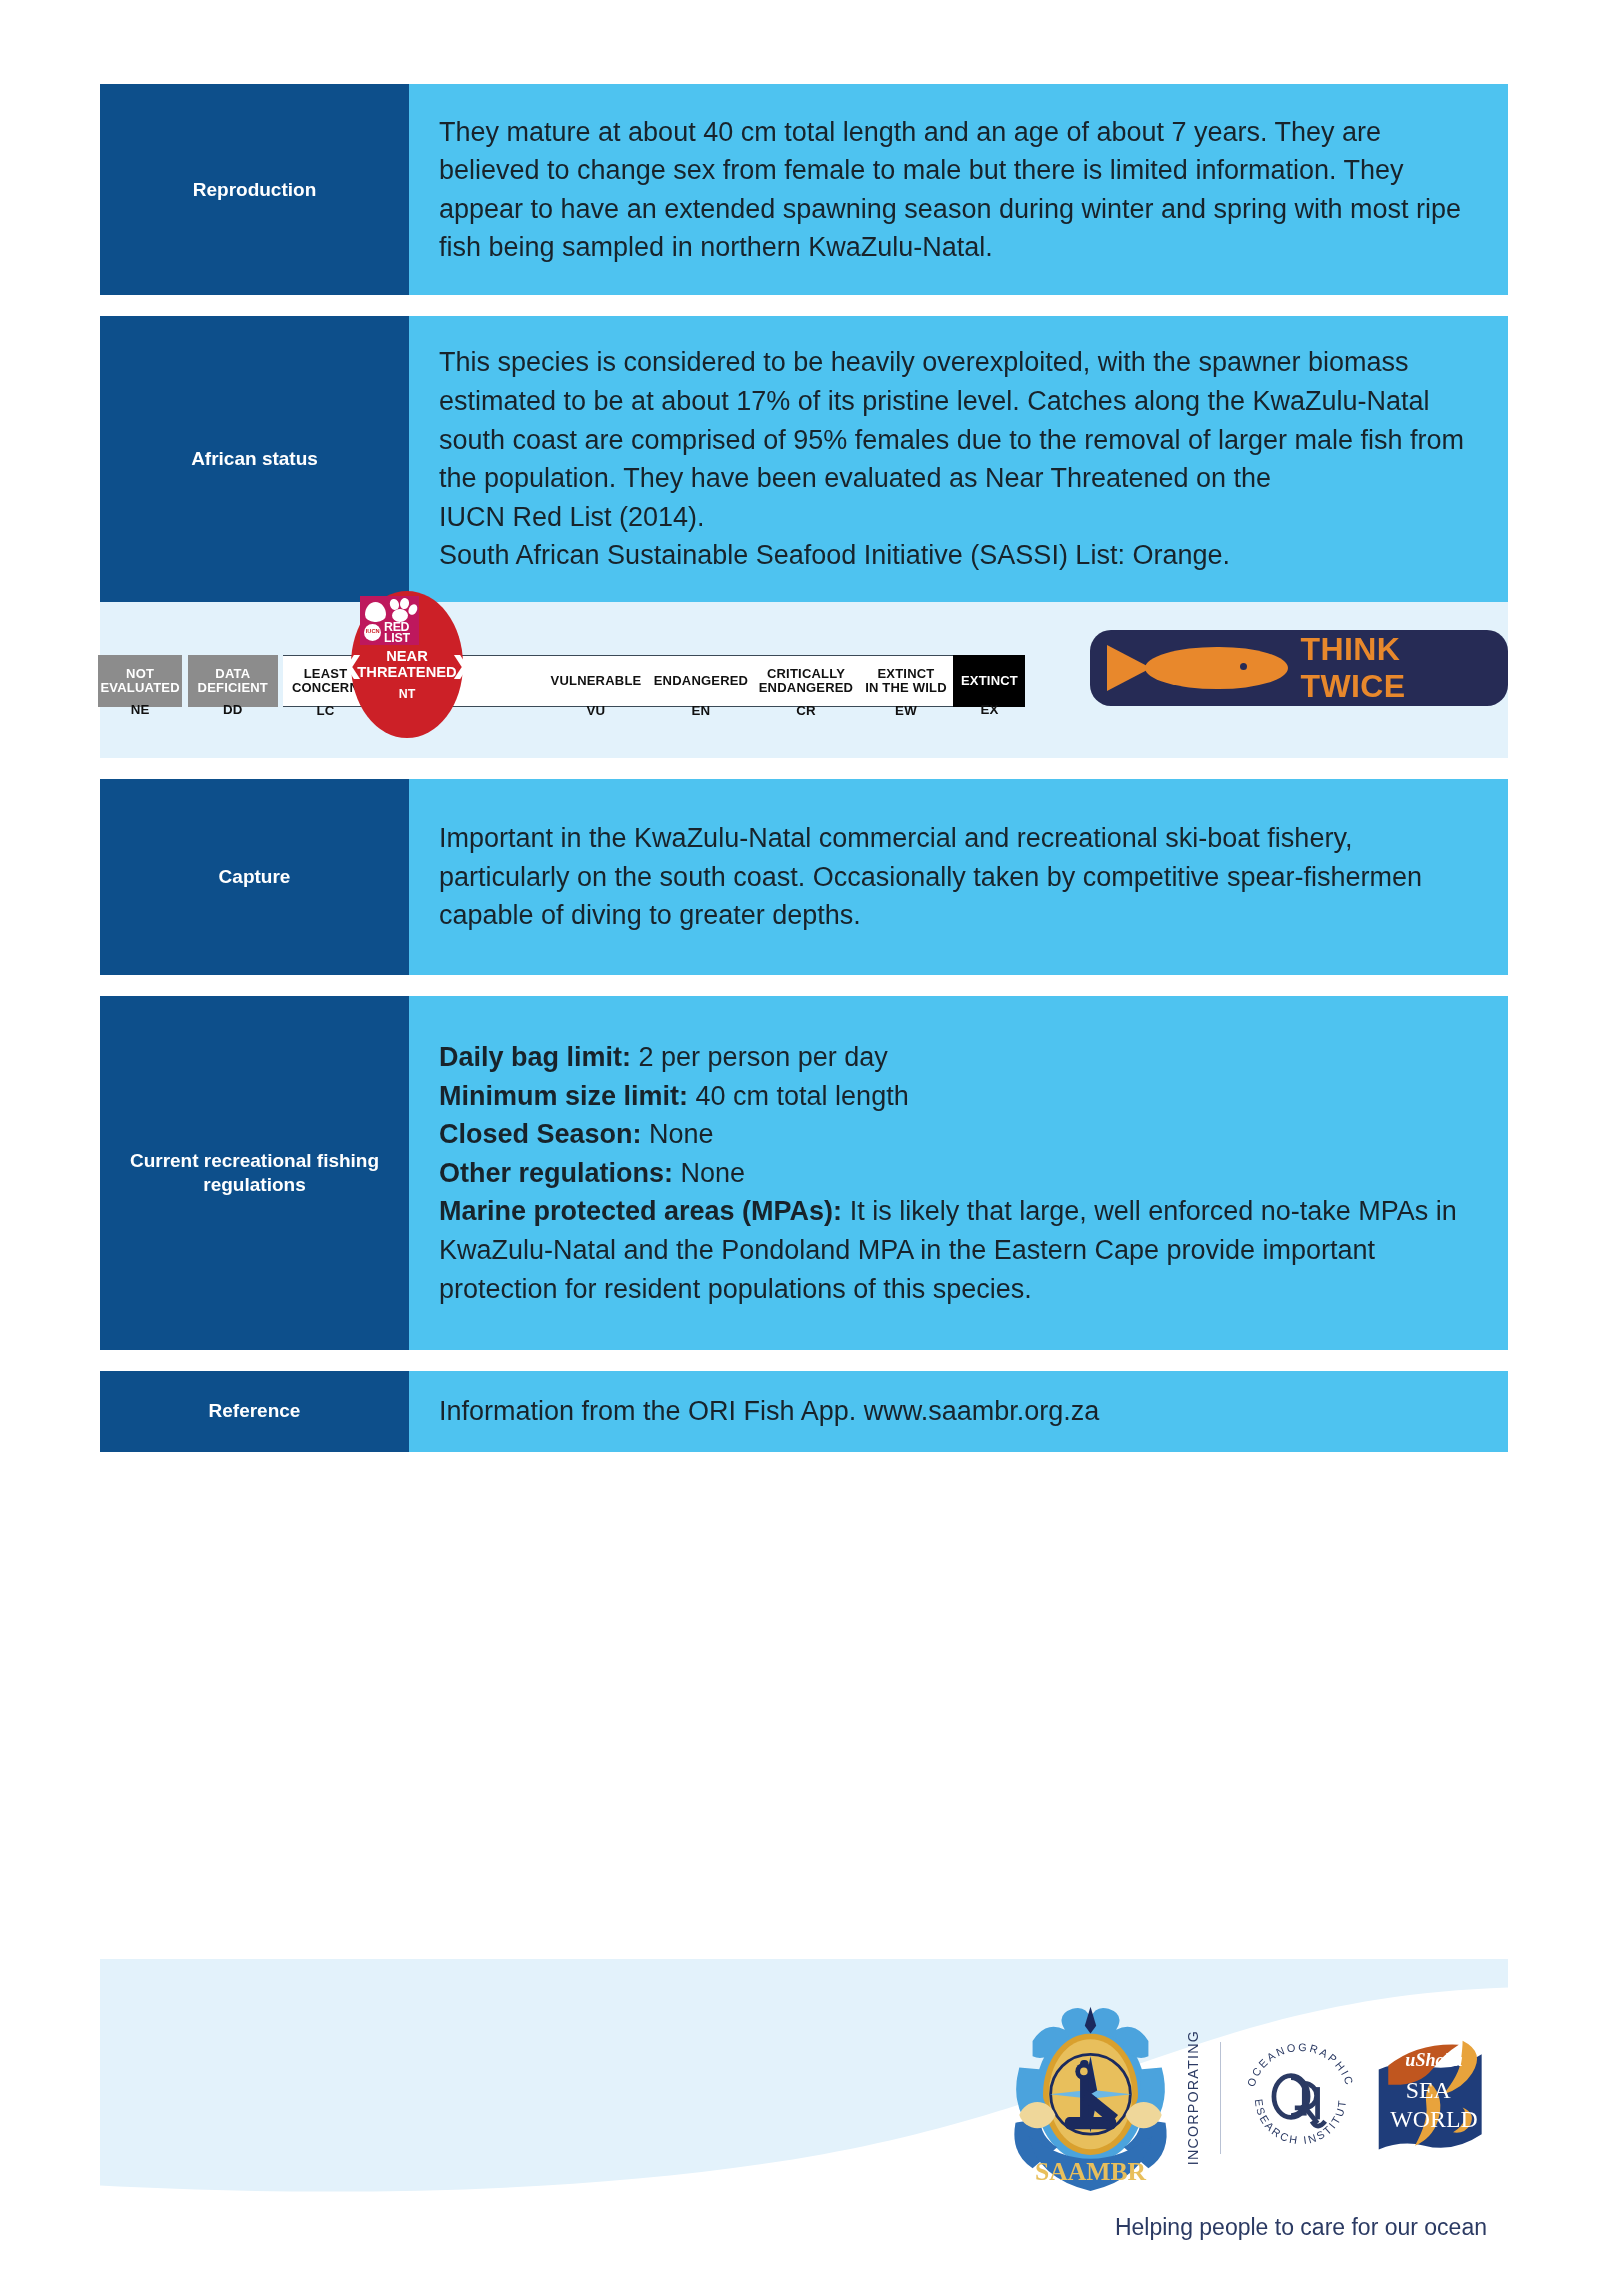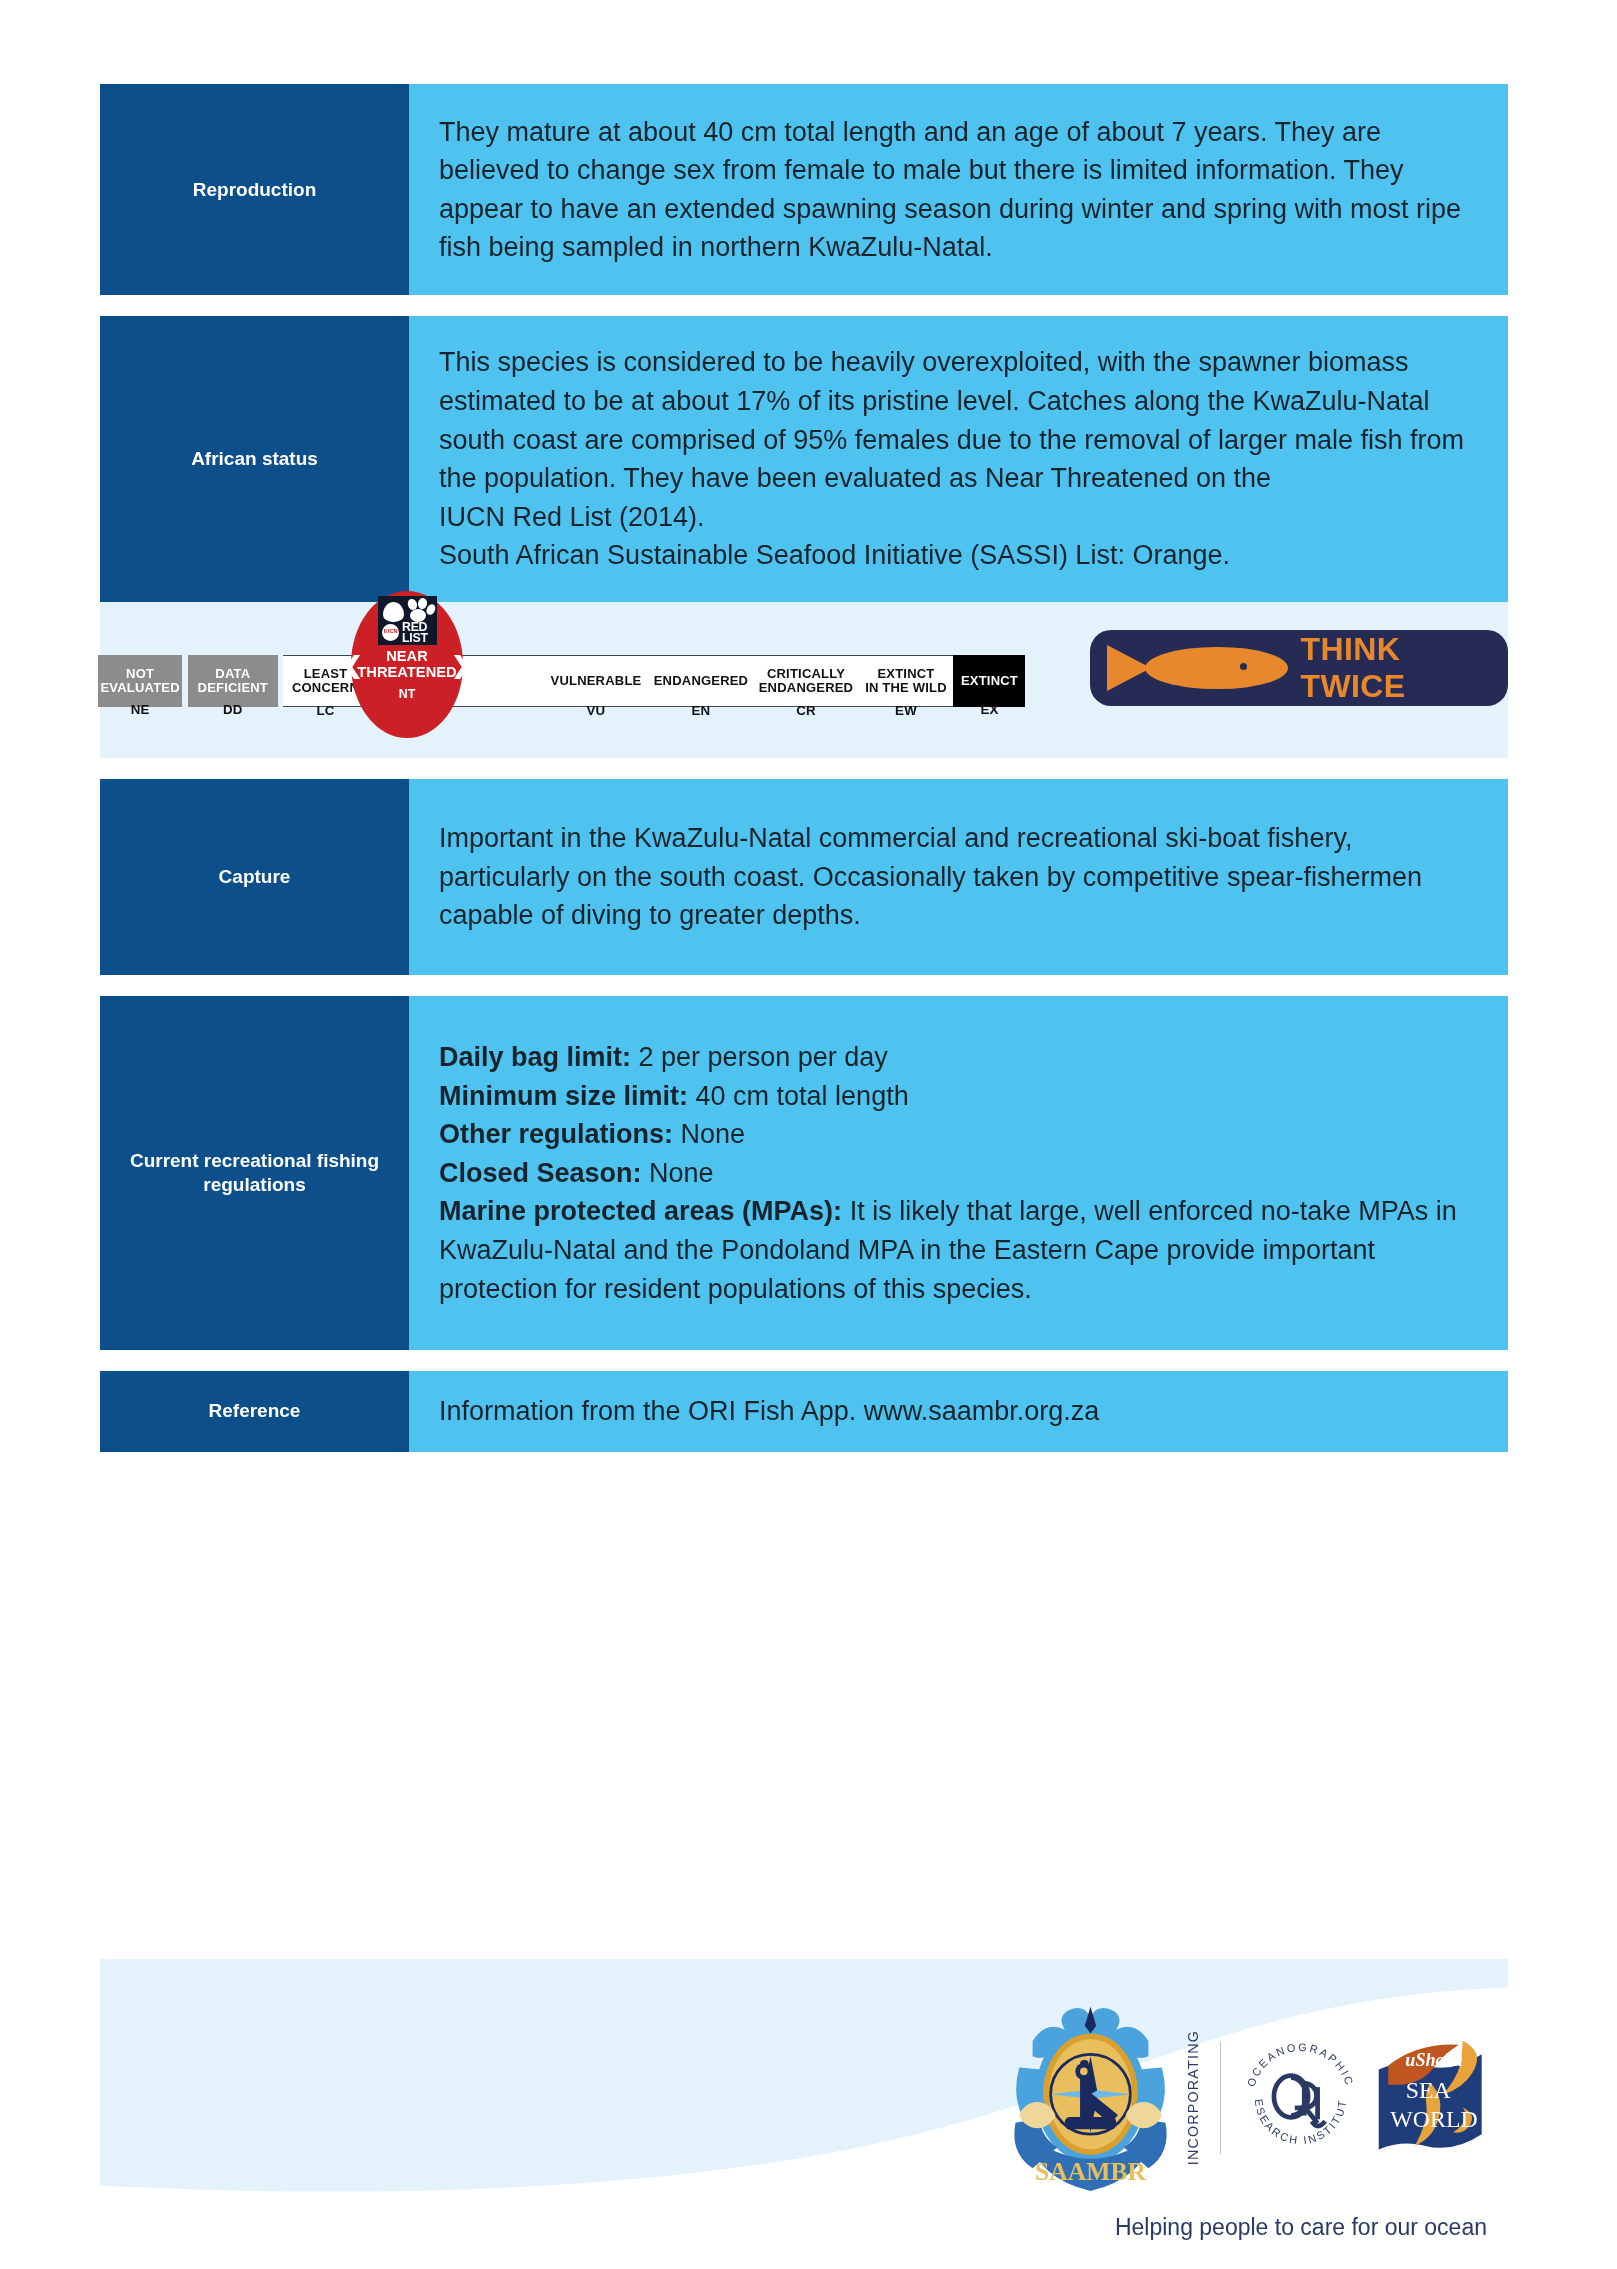--- a/index.html
+++ b/index.html
@@ -93,22 +93,22 @@
     position:absolute;left:0;right:0;top:96px;
     text-align:center;color:#ffffff;font-size:12.4px;font-weight:bold;
   }
   .chev{
     position:absolute;top:63px;color:#ffffff;font-size:23px;font-weight:bold;line-height:1;
   }
   .chev.l{left:-7.6px;}
   .chev.r{right:-7.6px;}
 
   .redlist-logo{
-    position:absolute;left:27px;top:5.7px;
-    width:59px;height:49px;background:#0f172a;
+    position:absolute;left:9px;top:5.7px;
+    width:59px;height:49px;background:#be185d;
   }
   .rl-drop{position:absolute;left:4.8px;top:5.7px;width:21px;height:20px;background:#fff;border-radius:55% 55% 50% 50%/70% 70% 40% 40%;}
   .rl-p1{position:absolute;left:29.5px;top:2.9px;width:8.6px;height:11.4px;background:#fff;border-radius:50%;transform:rotate(-18deg);}
   .rl-p2{position:absolute;left:40px;top:1.9px;width:8.6px;height:11.4px;background:#fff;border-radius:50%;transform:rotate(10deg);}
   .rl-p3{position:absolute;left:49px;top:7.6px;width:7.6px;height:10.5px;background:#fff;border-radius:50%;transform:rotate(28deg);}
   .rl-p4{position:absolute;left:32px;top:12.4px;width:16px;height:13.3px;background:#fff;border-radius:50%;}
   .rl-circ{position:absolute;left:3.8px;top:27.6px;width:17px;height:17px;border-radius:50%;background:#fff;}
   .rl-circ span{position:absolute;left:1.9px;top:3.8px;font-size:5.7px;color:#cc2027;font-weight:bold;}
   .rl-word{position:absolute;left:24px;top:26px;color:#fff;font-size:12.4px;font-weight:bold;line-height:0.88;letter-spacing:-0.3px;}
 
@@ -268,25 +268,25 @@
       <div class="body-cell" style="padding-top:42px;padding-bottom:42px;">
         <p class="reg-line">
           <b>Daily bag limit:</b>
           <span>2 per person per day</span>
         </p>
         <p class="reg-line">
           <b>Minimum size limit:</b>
           <span>40 cm total length</span>
         </p>
         <p class="reg-line">
+          <b>Closed Season:</b>
+          <span>None</span>
+        </p>
+        <p class="reg-line">
           <b>Other regulations:</b>
-          <span>None</span>
-        </p>
-        <p class="reg-line">
-          <b>Closed Season:</b>
           <span>None</span>
         </p>
         <p class="reg-line">
           <b>Marine protected areas (MPAs):</b>
           <span>It is likely that large, well enforced no-take MPAs in KwaZulu-Natal and the Pondoland MPA in the Eastern Cape provide important protection for resident populations of this species.</span>
         </p>
       </div>
     </div>
 
     <div class="row">

